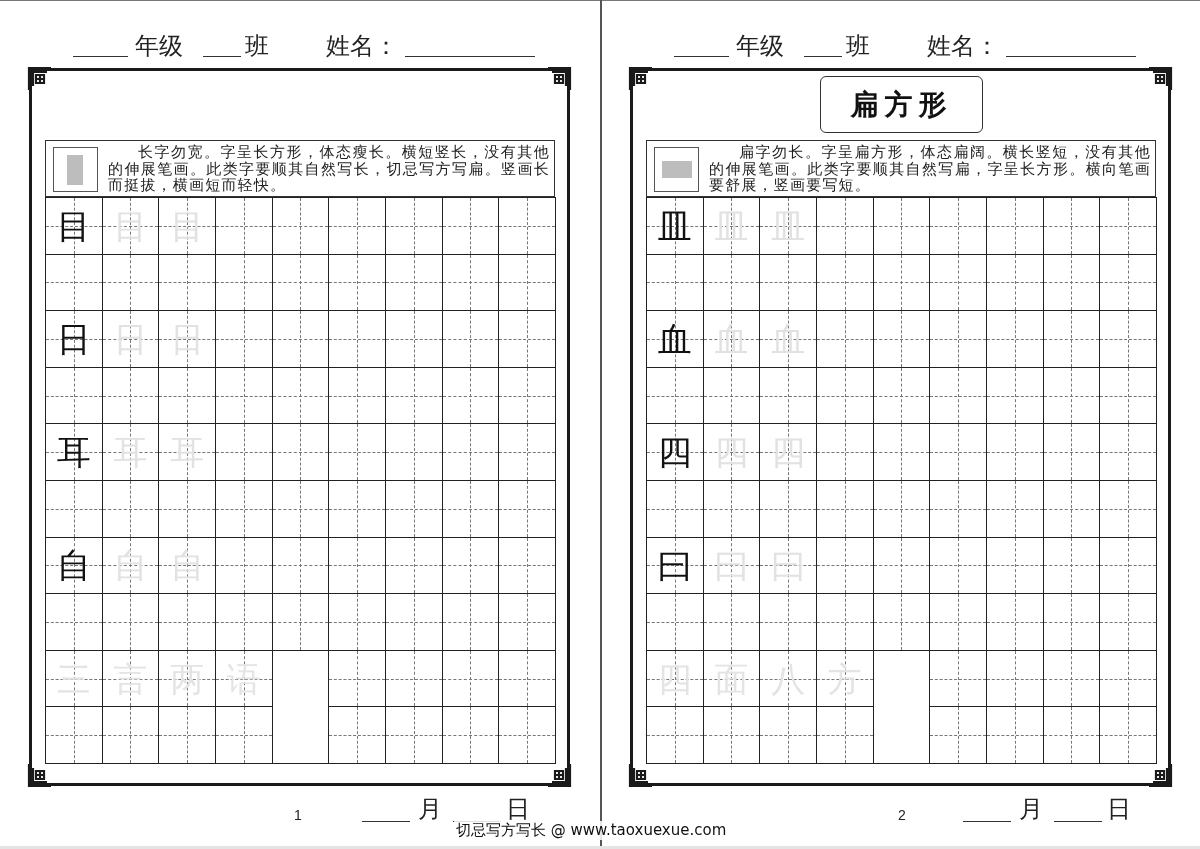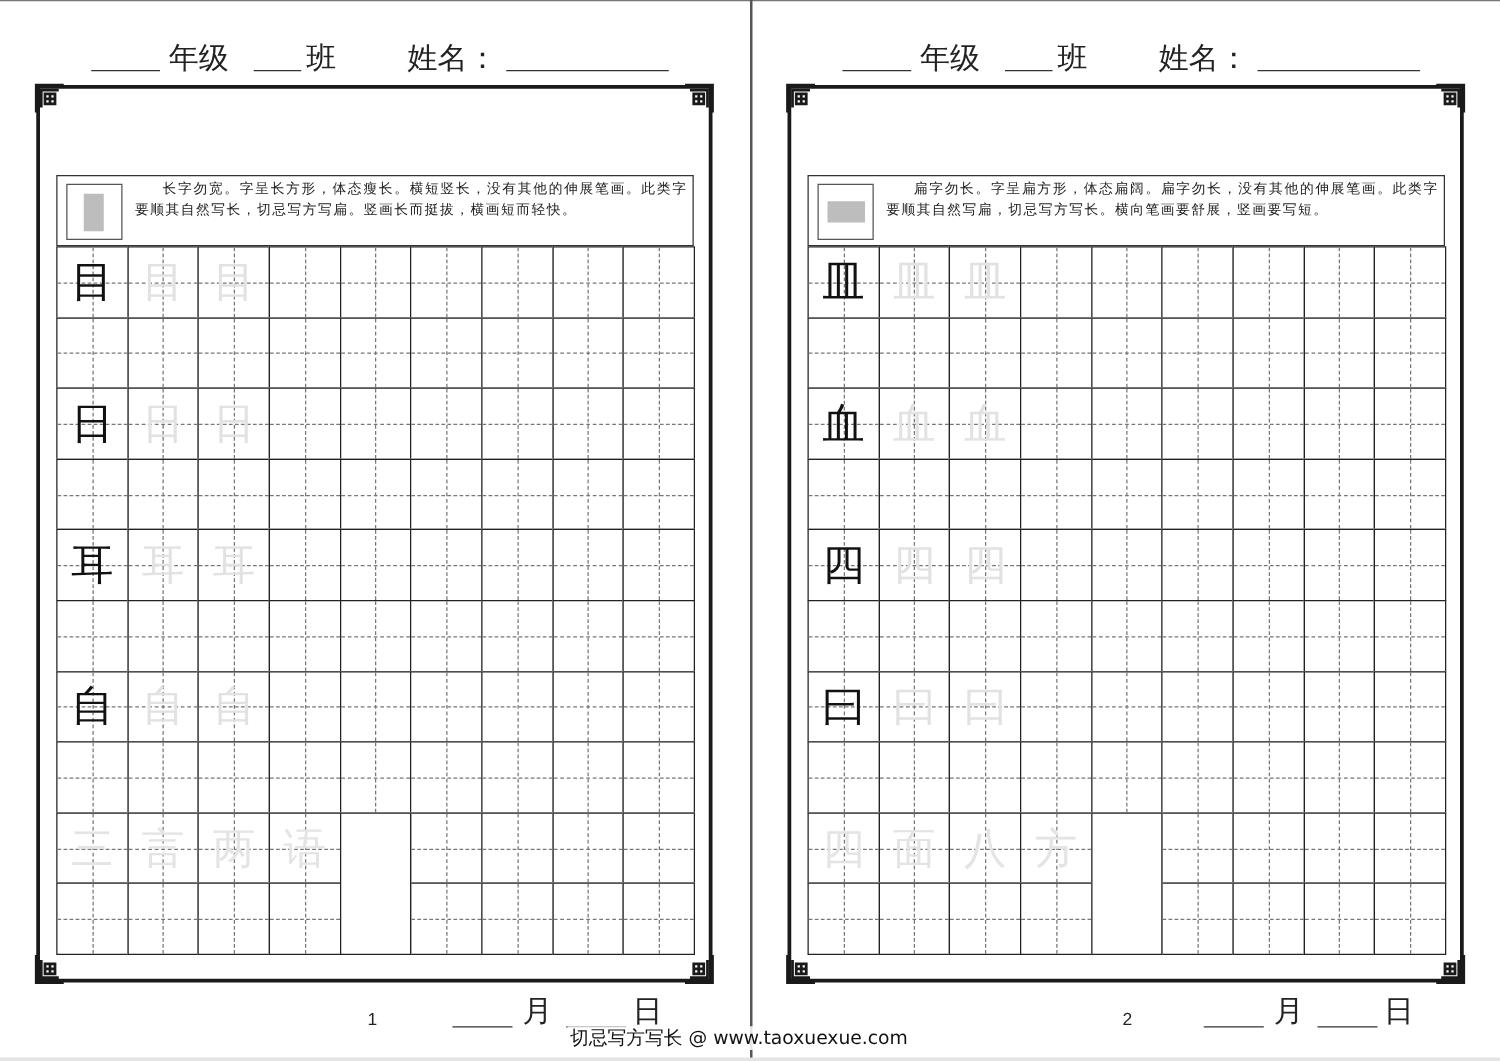--- a/index.html
+++ b/index.html
@@ -33,21 +33,21 @@
                display: flex; align-items: center; justify-content: center; }
   .title-text { font-family: "DejaVu Serif", serif; font-size: 28px; font-weight: bold;
                 letter-spacing: 6px; color: #111; }
 
   .desc-box { position: absolute; left: 45px; top: 140px; width: 510px; height: 57px;
               border: 1.5px solid #333; background: #fff; }
   .sample { position: absolute; left: 7px; top: 6px; width: 45px; height: 45px;
             border: 1.5px solid #555; background: #fff; }
   .sample-shape { position: absolute; background: #bdbdbd; }
   .desc-text { position: absolute; left: 62px; top: 3px; width: 442px;
-               font-family: Liberation Mono, monospace; font-size: 11px; line-height: 16.5px;
+               font-family: Liberation Serif, serif; font-size: 15px; line-height: 16.5px;
                color: #222; text-indent: 2em; text-align: justify; letter-spacing: 1.2px; }
 
   
   .grid { position: absolute; left: 45px; top: 197px; width: 510px; height: 566px; }
   .cell { position: absolute; width: 56.67px; height: 56.6px; border: 1px solid #222; background: #fff; }
   .cell .gv { position: absolute; left: 50%; top: 0; bottom: 0; border-left: 1px dashed #777; }
   .cell .gh { position: absolute; top: 50%; left: 0; right: 0; border-top: 1px dashed #777; }
   .cell .ch { position: absolute; left: 0; top: 0; width: 100%; height: 100%;
               display: flex; align-items: center; justify-content: center;
               font-family: "DejaVu Serif", serif; font-size: 34px; line-height: 1; }
@@ -520,26 +520,29 @@
           <path d="M2 24V2h22M6 20V6h14M9 9h8v8H9zM13 9v8M9 13h8" fill="none" stroke="#1a1a1a" stroke-width="2.2"></path>
         </svg>
       </div>
     <div class="corner br">
         <svg viewBox="0 0 26 26">
           <path d="M2 24V2h22M6 20V6h14M9 9h8v8H9zM13 9v8M9 13h8" fill="none" stroke="#1a1a1a" stroke-width="2.2"></path>
         </svg>
       </div>
   </div>
 
+  <div class="title-box">
+    <span class="title-text">扁方形</span>
+  </div>
 
   <div class="desc-box">
     <div class="sample">
       <div class="sample-shape" style="left:7px;top:13px;width:30px;height:17px"></div>
     </div>
-    <div class="desc-text">扁字勿长。字呈扁方形，体态扁阔。扁字勿长，没有其他的伸展笔画。此类字要顺其自然写扁，切忌写方写长。横向笔画要舒展，竖画要写短。</div>
+    <div class="desc-text">扁字勿长。字呈扁方形，体态扁阔。横长竖短，没有其他的伸展笔画。此类字要顺其自然写扁，字呈长方形。横向笔画要舒展，竖画要写短。</div>
   </div>
 
   <div class="grid" id="grid-1">
       <div class="cell" style="left: 0px; top: 0px; width: 57.6667px; height: 57.6px;">
         <div class="gv"></div>
         <div class="gh"></div>
         <span class="ch model">皿</span>
       </div>
       <div class="cell" style="left: 56.6667px; top: 0px; width: 57.6667px; height: 57.6px;">
         <div class="gv"></div>

